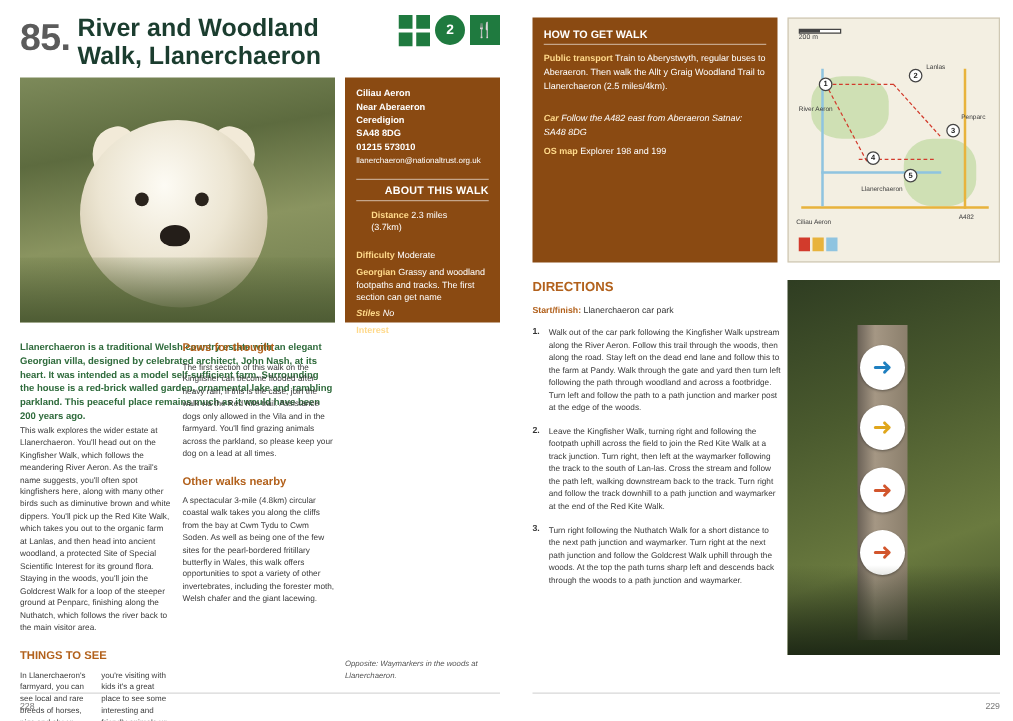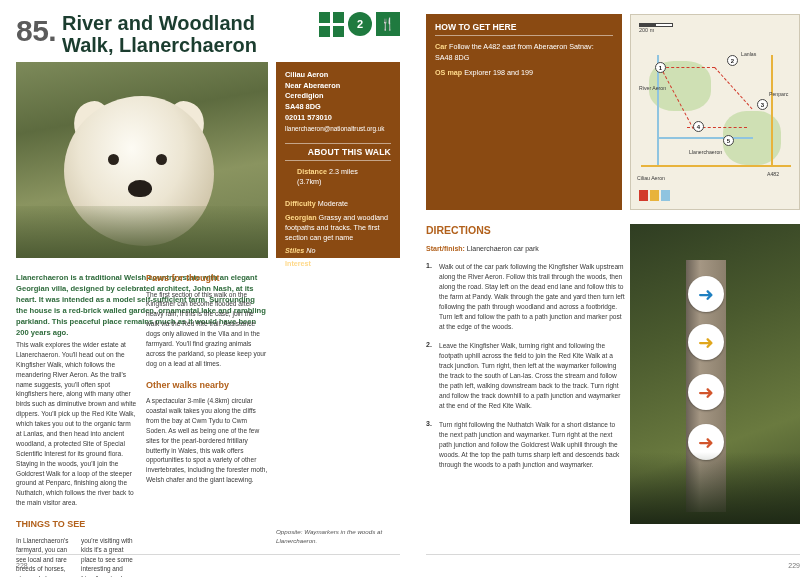--- a/index.html
+++ b/index.html
@@ -243,21 +243,21 @@
       <div class="dog-nose"></div>
       <div class="grass-fg"></div>
     </div>
 
     <div class="info-box">
       <div class="addr">
         <div>Ciliau Aeron</div>
         <div>Near Aberaeron</div>
         <div>Ceredigion</div>
         <div>SA48 8DG</div>
-        <div>02011 573010</div>
+        <div>01215 573010</div>
         <div class="muted" style="font-size:6.4px;word-break:break-all;">llanerchaeron@nationaltrust.org.uk</div>
       </div>
       <div class="about-head">ABOUT THIS WALK</div>
       <div class="about-list">
         <p style="margin:0 12px 3px;">
           <span class="k">Distance</span>
           <span>2.3 miles (3.7km)</span>
         </p>
         <p style="margin:12px 0 3px;">
           <span class="k">Difficulty</span>
@@ -299,23 +299,27 @@
     <div class="caption-italic">Opposite: Waymarkers in the woods at Llanerchaeron.</div>
     <div class="footrule-left"></div>
     <div class="folio-left">228</div>
   </div>
 
   <div class="gutter"></div>
 
   <div class="page page-right">
 
     <div class="howto-box">
-      <div class="howto-head">HOW TO GET HERE</div>
+      <div class="howto-head">HOW TO GET WALK</div>
       <div class="howto-body">
-        <p style="margin:4px 0 4px;">
+        <p style="margin:0 0 4px;">
+          <span class="k">Public transport</span>
+          <span>Train to Aberystwyth, regular buses to Aberaeron. Then walk the Allt y Graig Woodland Trail to Llanerchaeron (2.5 miles/4km).</span>
+        </p>
+        <p style="margin:16px 0 4px;font-style:italic;">
           <span class="k">Car</span>
           <span>Follow the A482 east from Aberaeron Satnav: SA48 8DG</span>
         </p>
         <p style="margin:0 0 4px;">
           <span class="k">OS map</span>
           <span>Explorer 198 and 199</span>
         </p>
       </div>
     </div>
 

